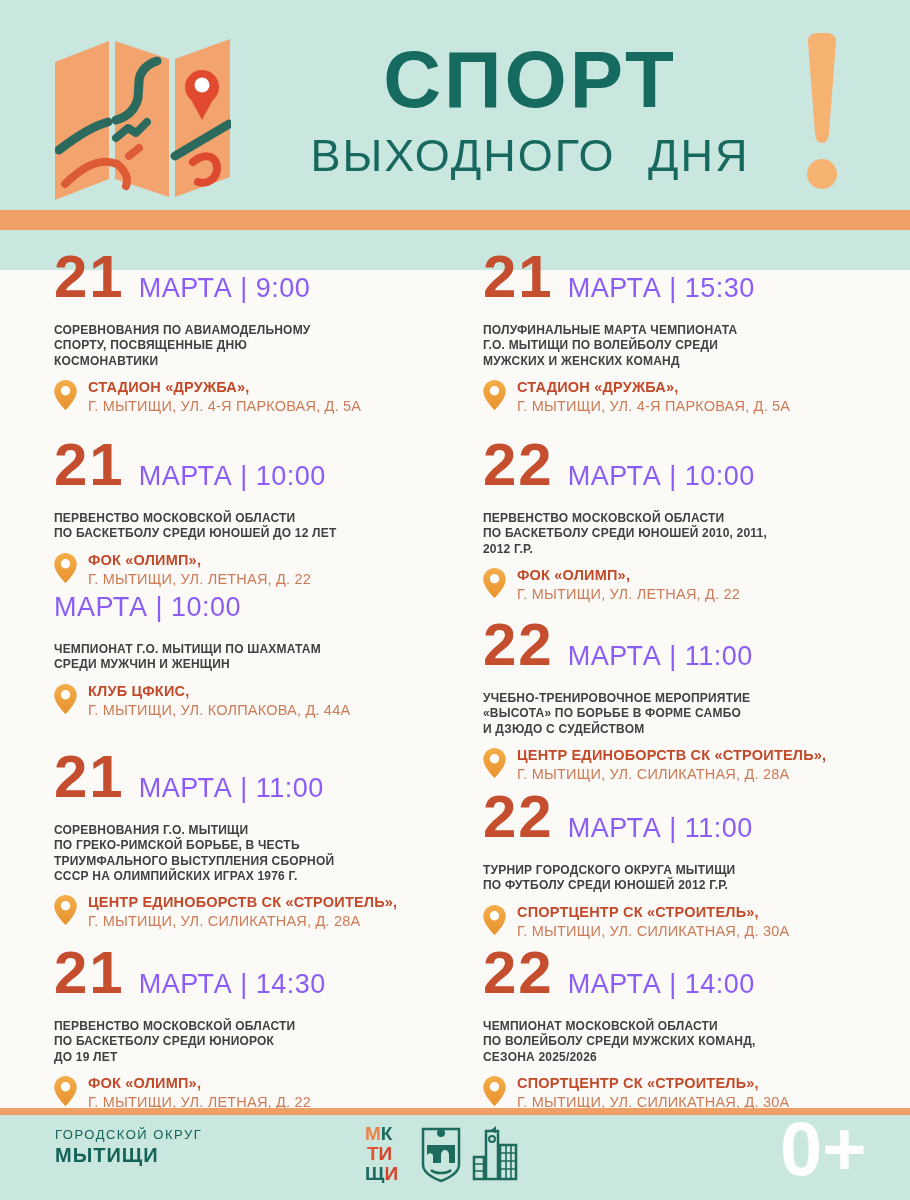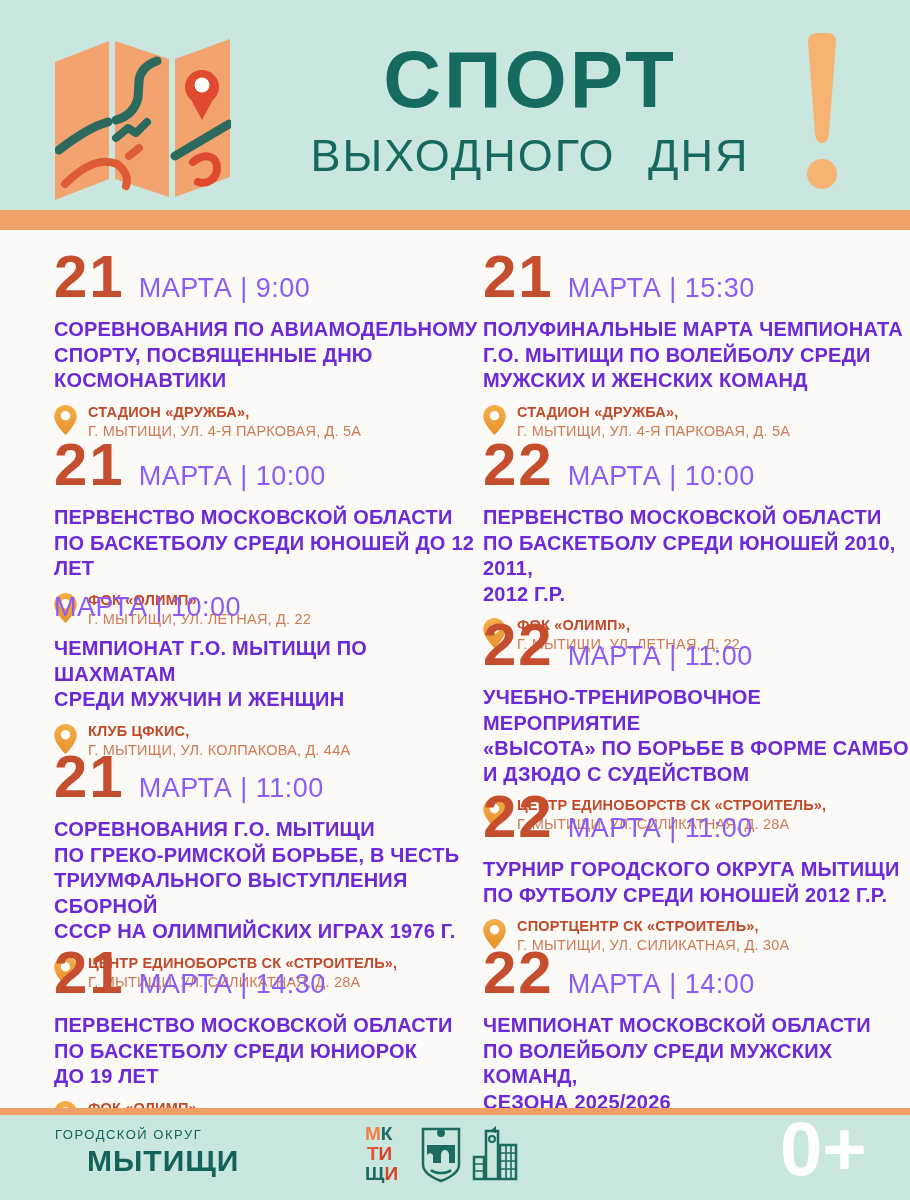--- a/index.html
+++ b/index.html
@@ -5,48 +5,48 @@
   html,body{margin:0;padding:0;}
   body{
     width:910px;height:1200px;
     font-family:"Liberation Sans", sans-serif;
     background:#fbfaf7;
     overflow:hidden;
   }
   .poster{position:relative;width:910px;height:1200px;}
 
   
-  .header-banner{position:absolute;left:0;top:0;width:910px;height:210px;background:#c9e6df;}
+  .header-banner{position:absolute;left:0;top:0;width:910px;height:270px;background:#c9e6df;}
   .divider-bar{position:absolute;left:0;top:210px;width:910px;height:20px;background:#efa067;}
   .map-icon{position:absolute;left:55px;top:32px;width:176px;height:172px;}
   .title-wrap{position:absolute;left:250px;top:40px;width:560px;text-align:center;color:#156b60;}
   .poster-title{font-size:80px;font-weight:bold;letter-spacing:3px;line-height:1;}
   .poster-subtitle{font-size:45px;font-weight:normal;letter-spacing:2px;word-spacing:18px;line-height:1;margin-top:13px;color:#17695f;}
   .excl-icon{position:absolute;left:796px;top:33px;width:52px;height:162px;}
 
   
   .events{position:absolute;left:16px;top:230px;width:824px;height:878px;}
   .event{position:absolute;width:432px;}
   .col-left .event{left:38px;}
   .col-right .event{left:467px;}
   .date-row{display:flex;align-items:baseline;gap:14px;}
   .date-num{font-size:60px;font-weight:bold;color:#c54e2f;line-height:0.82;letter-spacing:2px;}
   .date-meta{font-size:27px;color:#8b5cf6;letter-spacing:0.5px;}
-  .event-title{margin-top:13px;font-size:20px;font-weight:bold;color:#6d28d9;line-height:1.28;letter-spacing:0.2px;white-space:pre-line;}
+  .event-title{margin-top:19px;font-size:12px;font-weight:bold;color:#404040;line-height:1.28;letter-spacing:0.2px;white-space:pre-line;}
   .location{margin-top:10px;display:flex;gap:11px;align-items:flex-start;}
   .pin{width:23px;height:30px;flex-shrink:0;margin-top:1px;}
   .venue{font-size:14.5px;font-weight:bold;color:#c24a2a;letter-spacing:0.2px;}
   .address{font-size:14.5px;color:#cd7b57;margin-top:3px;letter-spacing:0.2px;}
 
   
   .footer-bar{position:absolute;left:0;top:1108px;width:910px;height:7px;background:#efa067;}
   .footer{position:absolute;left:0;top:1115px;width:910px;height:85px;background:#c9e6df;}
   .org{position:absolute;left:55px;top:12px;color:#14635a;}
   .org-line1{font-size:13px;letter-spacing:1.5px;}
-  .org-line2{font-size:30px;font-weight:bold;letter-spacing:1px;margin-top:2px;margin-left:32px;}
+  .org-line2{font-size:20px;font-weight:bold;letter-spacing:1px;margin-top:2px;}
   .footer-logos{position:absolute;left:364px;top:8px;display:flex;gap:10px;align-items:center;}
   .age-rating{position:absolute;left:780px;top:-4px;font-size:76px;font-weight:bold;color:#fdfefd;line-height:1;}
 </style>
 </head>
 <body>
 
 <svg width="0" height="0" style="position:absolute" aria-hidden="true">
   <defs>
     <linearGradient id="pinGrad" x1="0" y1="0" x2="0" y2="1">
       <stop offset="0" stop-color="#f4ae4a"></stop>

